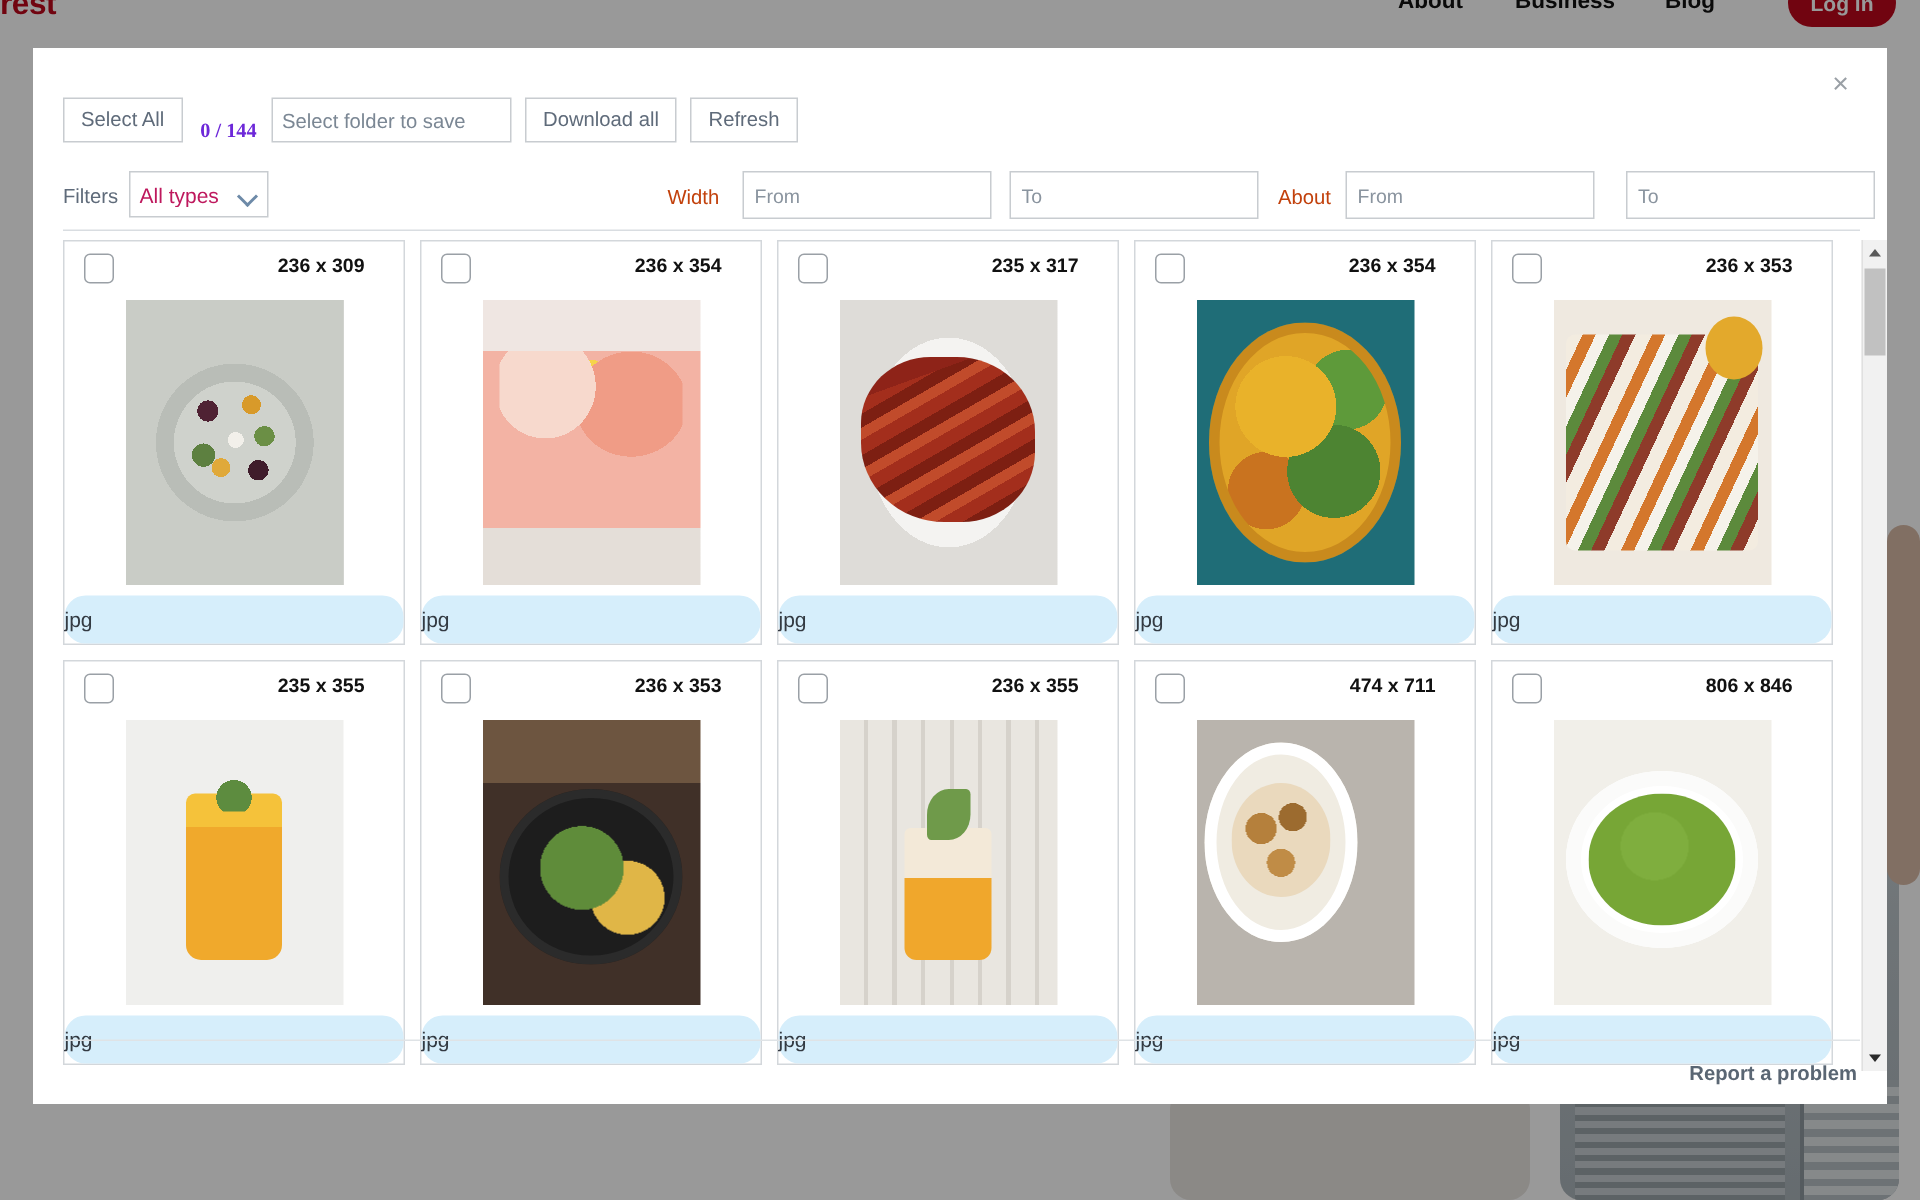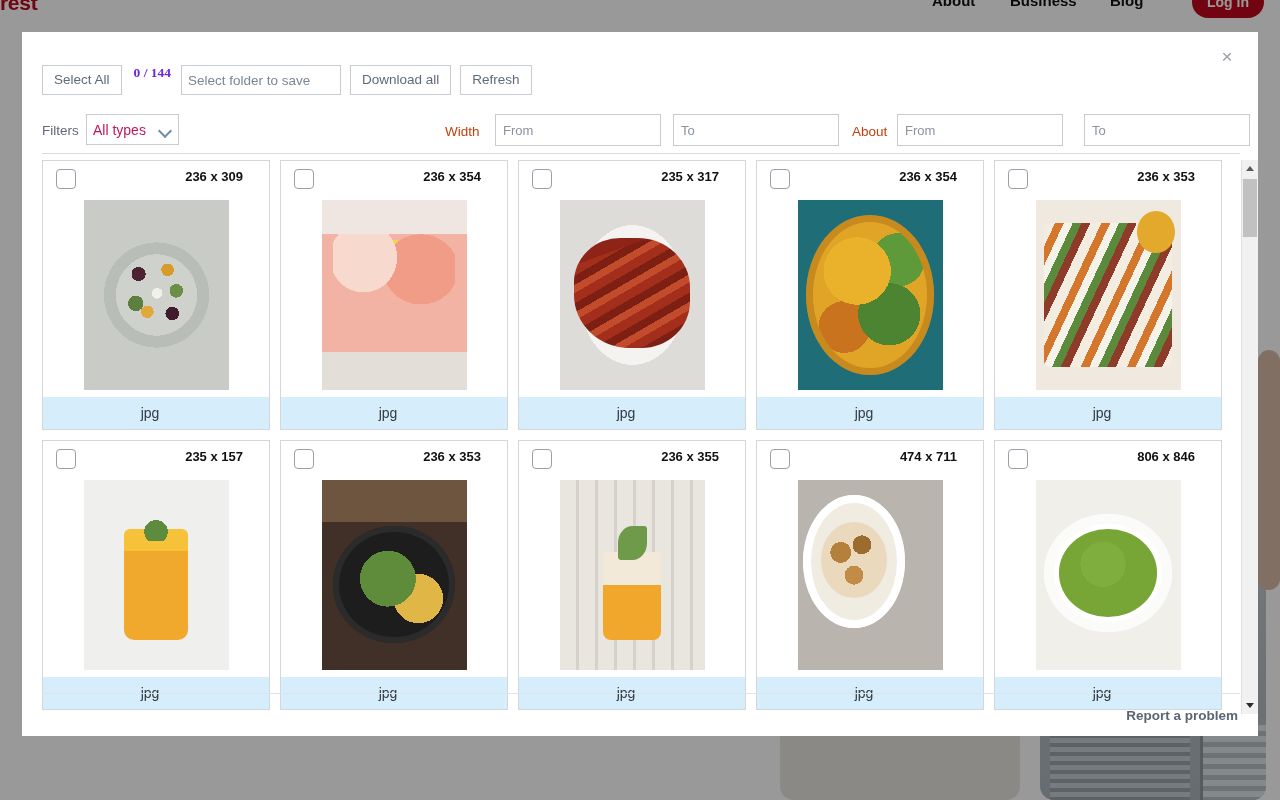--- a/index.html
+++ b/index.html
@@ -124,21 +124,21 @@
     cursor: pointer;
     user-select: none;
   }
 
   
   #toolbar {
     position: absolute;
     left: 20px;
     top: 33px;
     display: flex;
-    align-items: flex-start;
+    align-items: flex-end;
   }
   .btn {
     border: 1px solid #c8ccd0;
     background: #ffffff;
     color: #5f6b7a;
     font-size: 13.5px;
     font-family: "Liberation Sans", sans-serif;
     padding: 0 11px;
     height: 30px;
     line-height: 28px;
@@ -304,23 +304,24 @@
     height: 190px;
     background-size: cover;
     background-position: center;
   }
   .card-foot {
     height: 32px;
     flex: none;
     background: #d6eefb;
     display: flex;
     align-items: center;
-    justify-content: center;
+    justify-content: flex-start;
     padding-right: 12px;
     box-sizing: border-box;
+    border-radius: 14px;
   }
   .card-ext {
     font-size: 14px;
     color: #333a42;
   }
 
   
   .t1 { background:
       radial-gradient(circle at 50% 50%, #cfd2cc 0 34%, #b9bdb7 34% 44%, #c9ccc6 44% 100%),
       #b3b6b0;
@@ -582,21 +583,21 @@
           <div class="card-thumb-area">
             <div class="thumb t5"></div>
           </div>
           <div class="card-foot" style="background: rgb(214, 238, 251);">
             <span class="card-ext">jpg</span>
           </div>
         </div>
         <div class="card">
           <div class="card-top">
             <div class="card-checkbox"></div>
-            <div class="card-dims">235 x 157</div>
+            <div class="card-dims">235 x 355</div>
           </div>
           <div class="card-thumb-area">
             <div class="thumb t6"></div>
           </div>
           <div class="card-foot" style="background: rgb(214, 238, 251);">
             <span class="card-ext">jpg</span>
           </div>
         </div>
         <div class="card">
           <div class="card-top">

